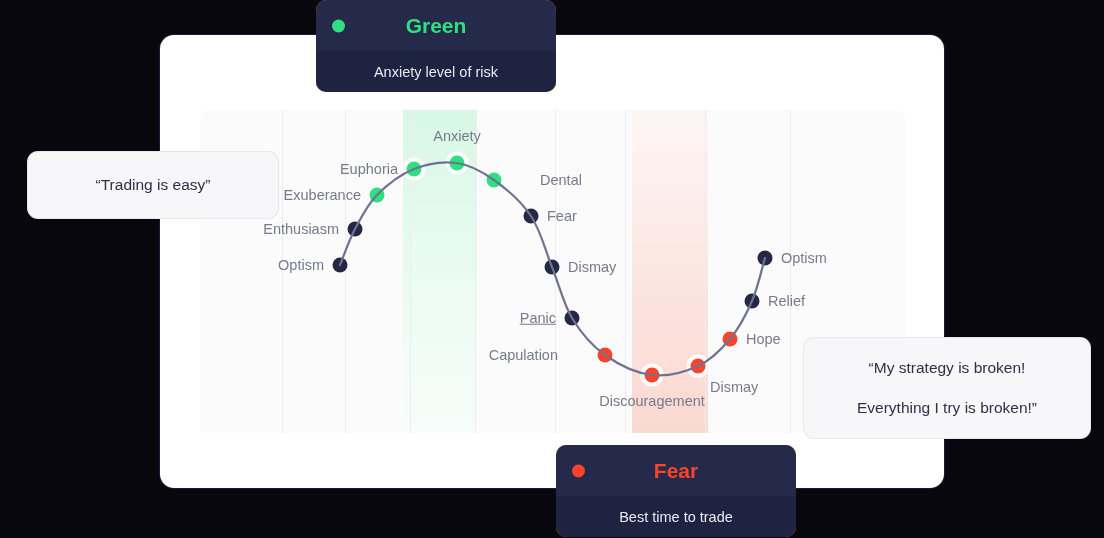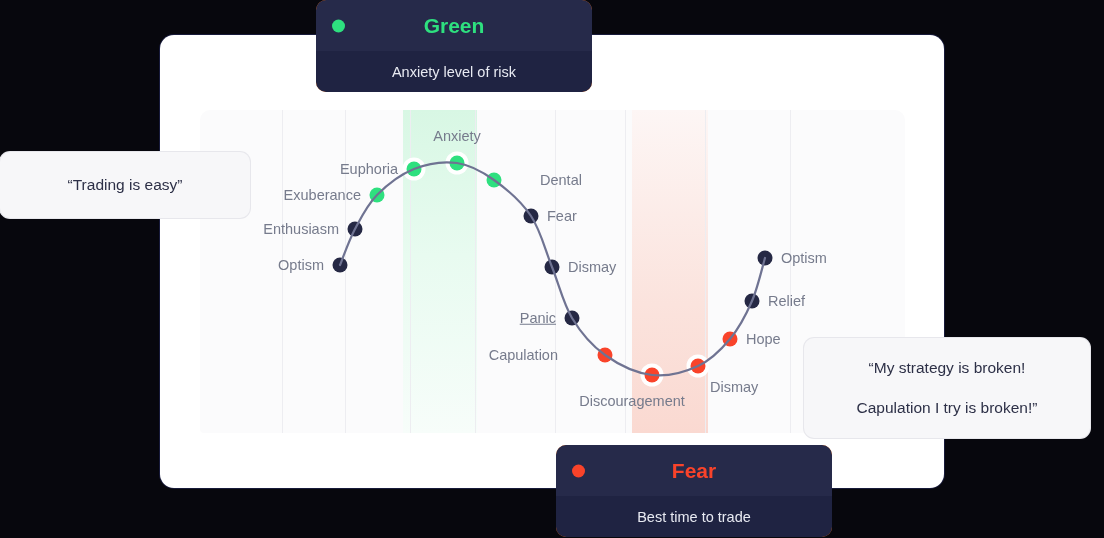--- a/index.html
+++ b/index.html
@@ -73,21 +73,21 @@
     white-space: nowrap;
     line-height: 1;
   }
   .plabel.r { transform: translate(-100%, -50%); }
   .plabel.l { transform: translate(0, -50%); }
   .plabel.c { transform: translate(-50%, -50%); }
 
   
   .tt {
     position: absolute;
-    width: 276px;
+    width: 240px;
     border-radius: 10px;
     overflow: hidden;
     background: #f97316;
   }
   .tt-head {
     position: relative;
     height: 51px;
     background: #262a4a;
     display: flex;
     align-items: center;
@@ -126,21 +126,21 @@
     align-items: center;
     justify-content: center;
     color: #2d3047;
     font-size: 15.5px;
     line-height: 1.55;
     text-align: center;
   }
 
   #tt-green  { left: 316px; top: 0px; }
   #tt-fear   { left: 556px; top: 445px; }
-  #co-left   { left: 0;  top: 152px; width: 250px; height: 66px; justify-content: center; }
+  #co-left   { left: 28px;  top: 152px; width: 250px; height: 66px; justify-content: center; }
   #co-right  { left: 804px; top: 338px; width: 286px; height: 100px; gap: 16px; }
 </style>
 </head>
 <body>
 
 <div id="stage">
 
   <div class="card"></div>
 
   <div class="panel">
@@ -173,21 +173,21 @@
       <div class="plabel l" style="left: 510px; top: 180px; margin-left: 30px;">Dental</div>
       <div class="dot navy" style="left: 531px; top: 216px;"></div>
       <div class="plabel l" style="left: 547px; top: 216px;">Fear</div>
       <div class="dot navy" style="left: 552px; top: 267px;"></div>
       <div class="plabel l" style="left: 568px; top: 267px;">Dismay</div>
       <div class="dot navy" style="left: 572px; top: 318px;"></div>
       <div class="plabel r" style="left: 556px; top: 318px; text-decoration: underline;">Panic</div>
       <div class="dot red" style="left: 605px; top: 355px;"></div>
       <div class="plabel r" style="left: 558px; top: 355px;">Capulation</div>
       <div class="dot red ring" style="left: 652px; top: 375px;"></div>
-      <div class="plabel c" style="left: 632px; top: 401px;">Discouragement</div>
+      <div class="plabel c" style="left: 652px; top: 401px;">Discouragement</div>
       <div class="dot red ring" style="left: 698px; top: 366px;"></div>
       <div class="plabel l" style="left: 710px; top: 387px;">Dismay</div>
       <div class="dot red" style="left: 730px; top: 339px;"></div>
       <div class="plabel l" style="left: 746px; top: 339px;">Hope</div>
       <div class="dot navy" style="left: 752px; top: 301px;"></div>
       <div class="plabel l" style="left: 768px; top: 301px;">Relief</div>
       <div class="dot navy" style="left: 765px; top: 258px;"></div>
       <div class="plabel l" style="left: 781px; top: 258px;">Optism</div>
     </div>
 
@@ -212,16 +212,16 @@
     <div class="tt-body">Best time to trade</div>
 
   </div>
 
   <div class="callout" id="co-left">
     <div>“Trading is easy”</div>
   </div>
 
   <div class="callout" id="co-right">
     <div>“My strategy is broken!</div>
-    <div>Capulation I try is broken!”</div>
+    <div>Everything I try is broken!”</div>
   </div>
 
 </div>
 
 </body></html>

